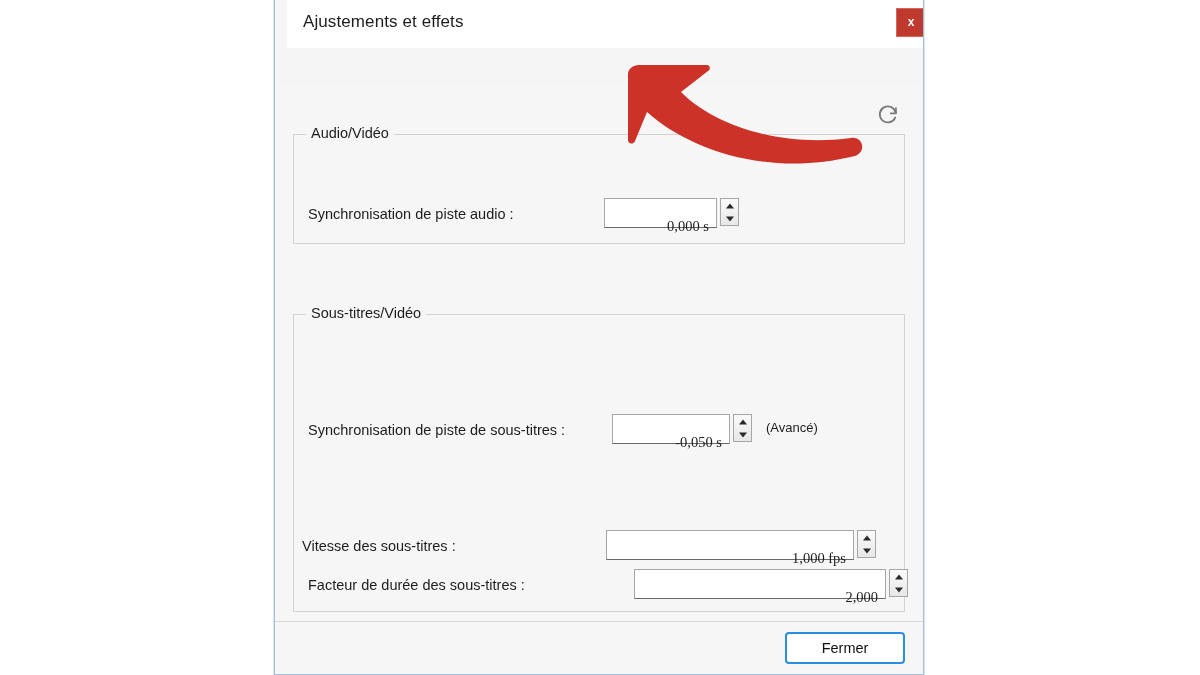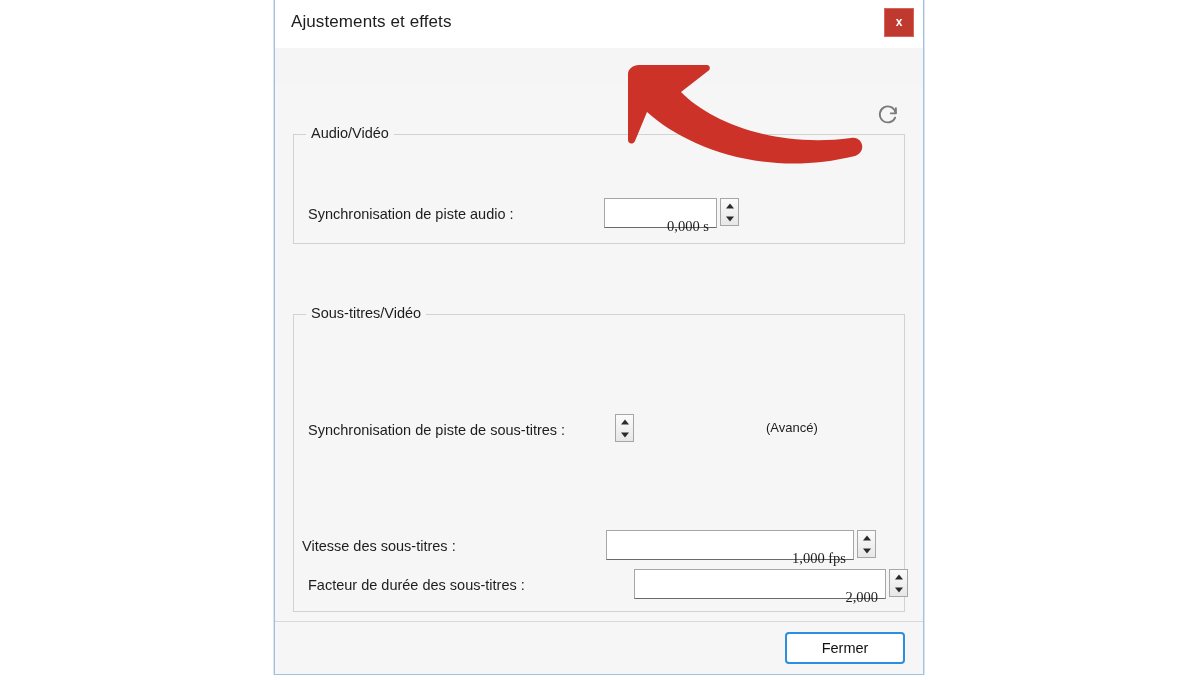--- a/index.html
+++ b/index.html
@@ -34,21 +34,21 @@
     border: 1px solid #9fc2e0;
     border-top: none;
     box-sizing: border-box;
     box-shadow: 0 0 0 1px rgba(120,150,175,0.25);
     overflow: hidden;
   }
 
   
   #titlebar {
     position: absolute;
-    left: 0; top: 0;
+    left: 12px; top: 0;
     width: 100%;
     height: 48px;
     background: #ffffff;
     box-sizing: border-box;
   }
   #title-text {
     position: absolute;
     left: 16px;
     top: 12px;
     font-size: 17px;
@@ -295,20 +295,21 @@
       </div>
     </div>
 
     <div class="groupbox" id="group-sub">
       <div class="group-legend">Sous-titres/Vidéo</div>
 
       <div class="field-row" style="left:14px; top:100px;">
         <span class="field-label">Synchronisation de piste de sous-titres :</span>
       </div>
       <div class="spinbox" style="left:318px; top:99px; width:140px;">
+        <div class="spin-input">-0,050 s</div>
         <div class="spin-buttons">
           <div class="spin-up"></div>
           <div class="spin-down"></div>
         </div>
       </div>
       <div class="suffix-note" style="left:472px; top:105px;">(Avancé)</div>
 
       <div class="field-row" style="left:8px; top:216px;">
         <span class="field-label">Vitesse des sous-titres :</span>
       </div>

